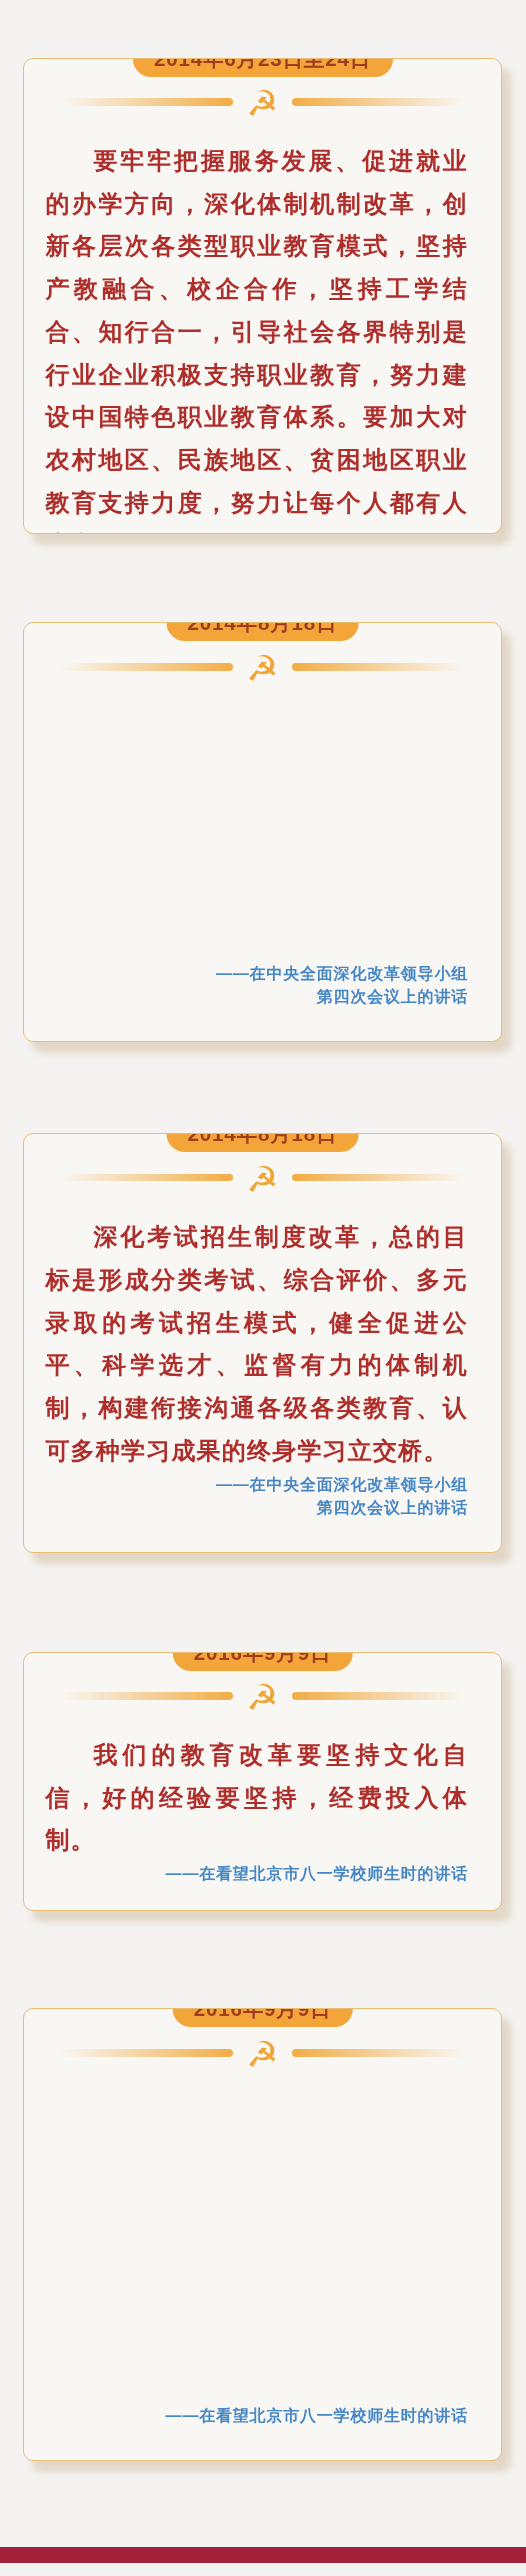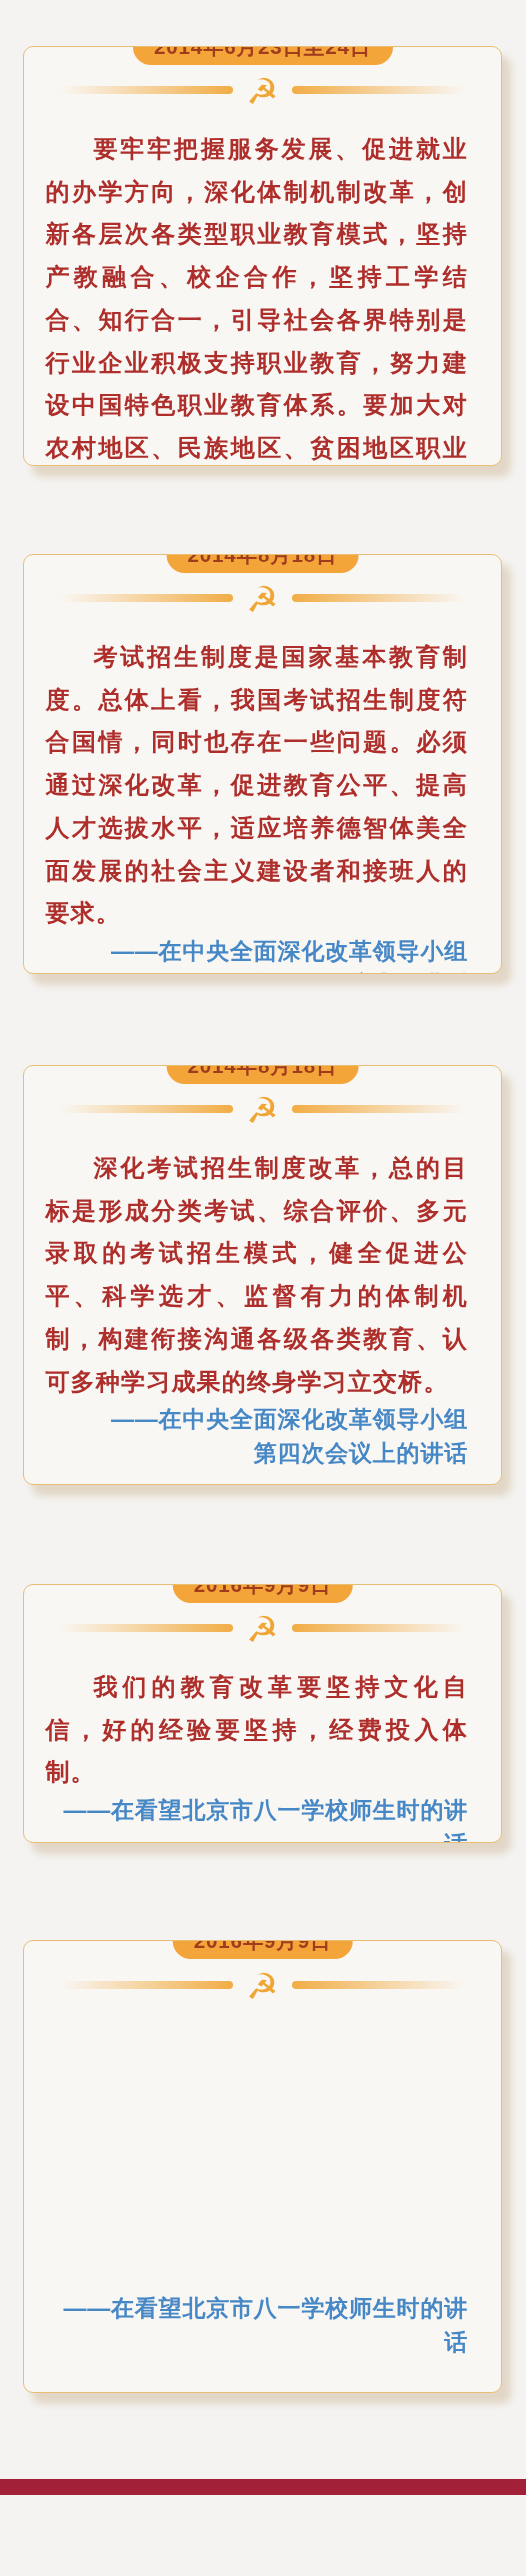--- a/index.html
+++ b/index.html
@@ -21,21 +21,21 @@
     box-sizing: border-box;
     margin: 0 25px 0 23px;
     background: #f9f7f4;
     border: 1.6px solid #e8bd74;
     border-radius: 10px;
     box-shadow: 9px 10.7px 7.4px rgba(196, 168, 128, 0.38);
     display: flex;
     flex-direction: column;
     overflow: hidden;
   }
-  .card-1 { margin-top: 46px; height: 420px; margin-bottom: 88px; }
+  .card-1 { margin-top: 58px; height: 476px; margin-bottom: 88px; }
   .card-2 { height: 420px; margin-bottom: 91px; }
   .card-3 { height: 420px; margin-bottom: 99px; }
   .card-4 { height: 259px; margin-bottom: 97px; }
   .card-5 { height: 453px; }
   .ribbon {
     position: absolute;
     top: -18px;
     left: 50%;
     transform: translateX(-50%);
     height: 36px;
@@ -82,21 +82,21 @@
     line-height: 1.78;
     letter-spacing: 1.2px;
     text-align: justify;
     text-indent: 2em;
   }
   .attribution {
     margin: 15px 33px 33px 21.4px;
     margin-top: auto;
     text-align: right;
     color: #4687c5;
-    font-size: 23px;
+    font-size: 16px;
     font-weight: bold;
     line-height: 1.45;
     letter-spacing: 0.8px;
   }
   .attribution .line { display: block; }
   .bottom-spacer { height: 86px; }
   .footer-bar {
     width: 100%;
     height: 15.6px;
     background: #a32138;
@@ -122,21 +122,20 @@
 
   <section class="card card-2">
     <div class="ribbon">
       <span class="date">2014年8月18日</span>
     </div>
     <div class="divider">
       <span class="bar bar-left"></span>
       <span class="emblem">☭</span>
       <span class="bar bar-right"></span>
     </div>
-    <p class="quote">考试招生制度是国家基本教育制度。总体上看，我国考试招生制度符合国情，同时也存在一些问题。必须通过深化改革，促进教育公平、提高人才选拔水平，适应培养德智体美全面发展的社会主义建设者和接班人的要求。</p>
     <p class="attribution">
       <span class="line">——在中央全面深化改革领导小组</span>
       <span class="line">第四次会议上的讲话</span>
     </p>
   </section>
 
   <section class="card card-3">
     <div class="ribbon">
       <span class="date">2014年8月18日</span>
     </div>

